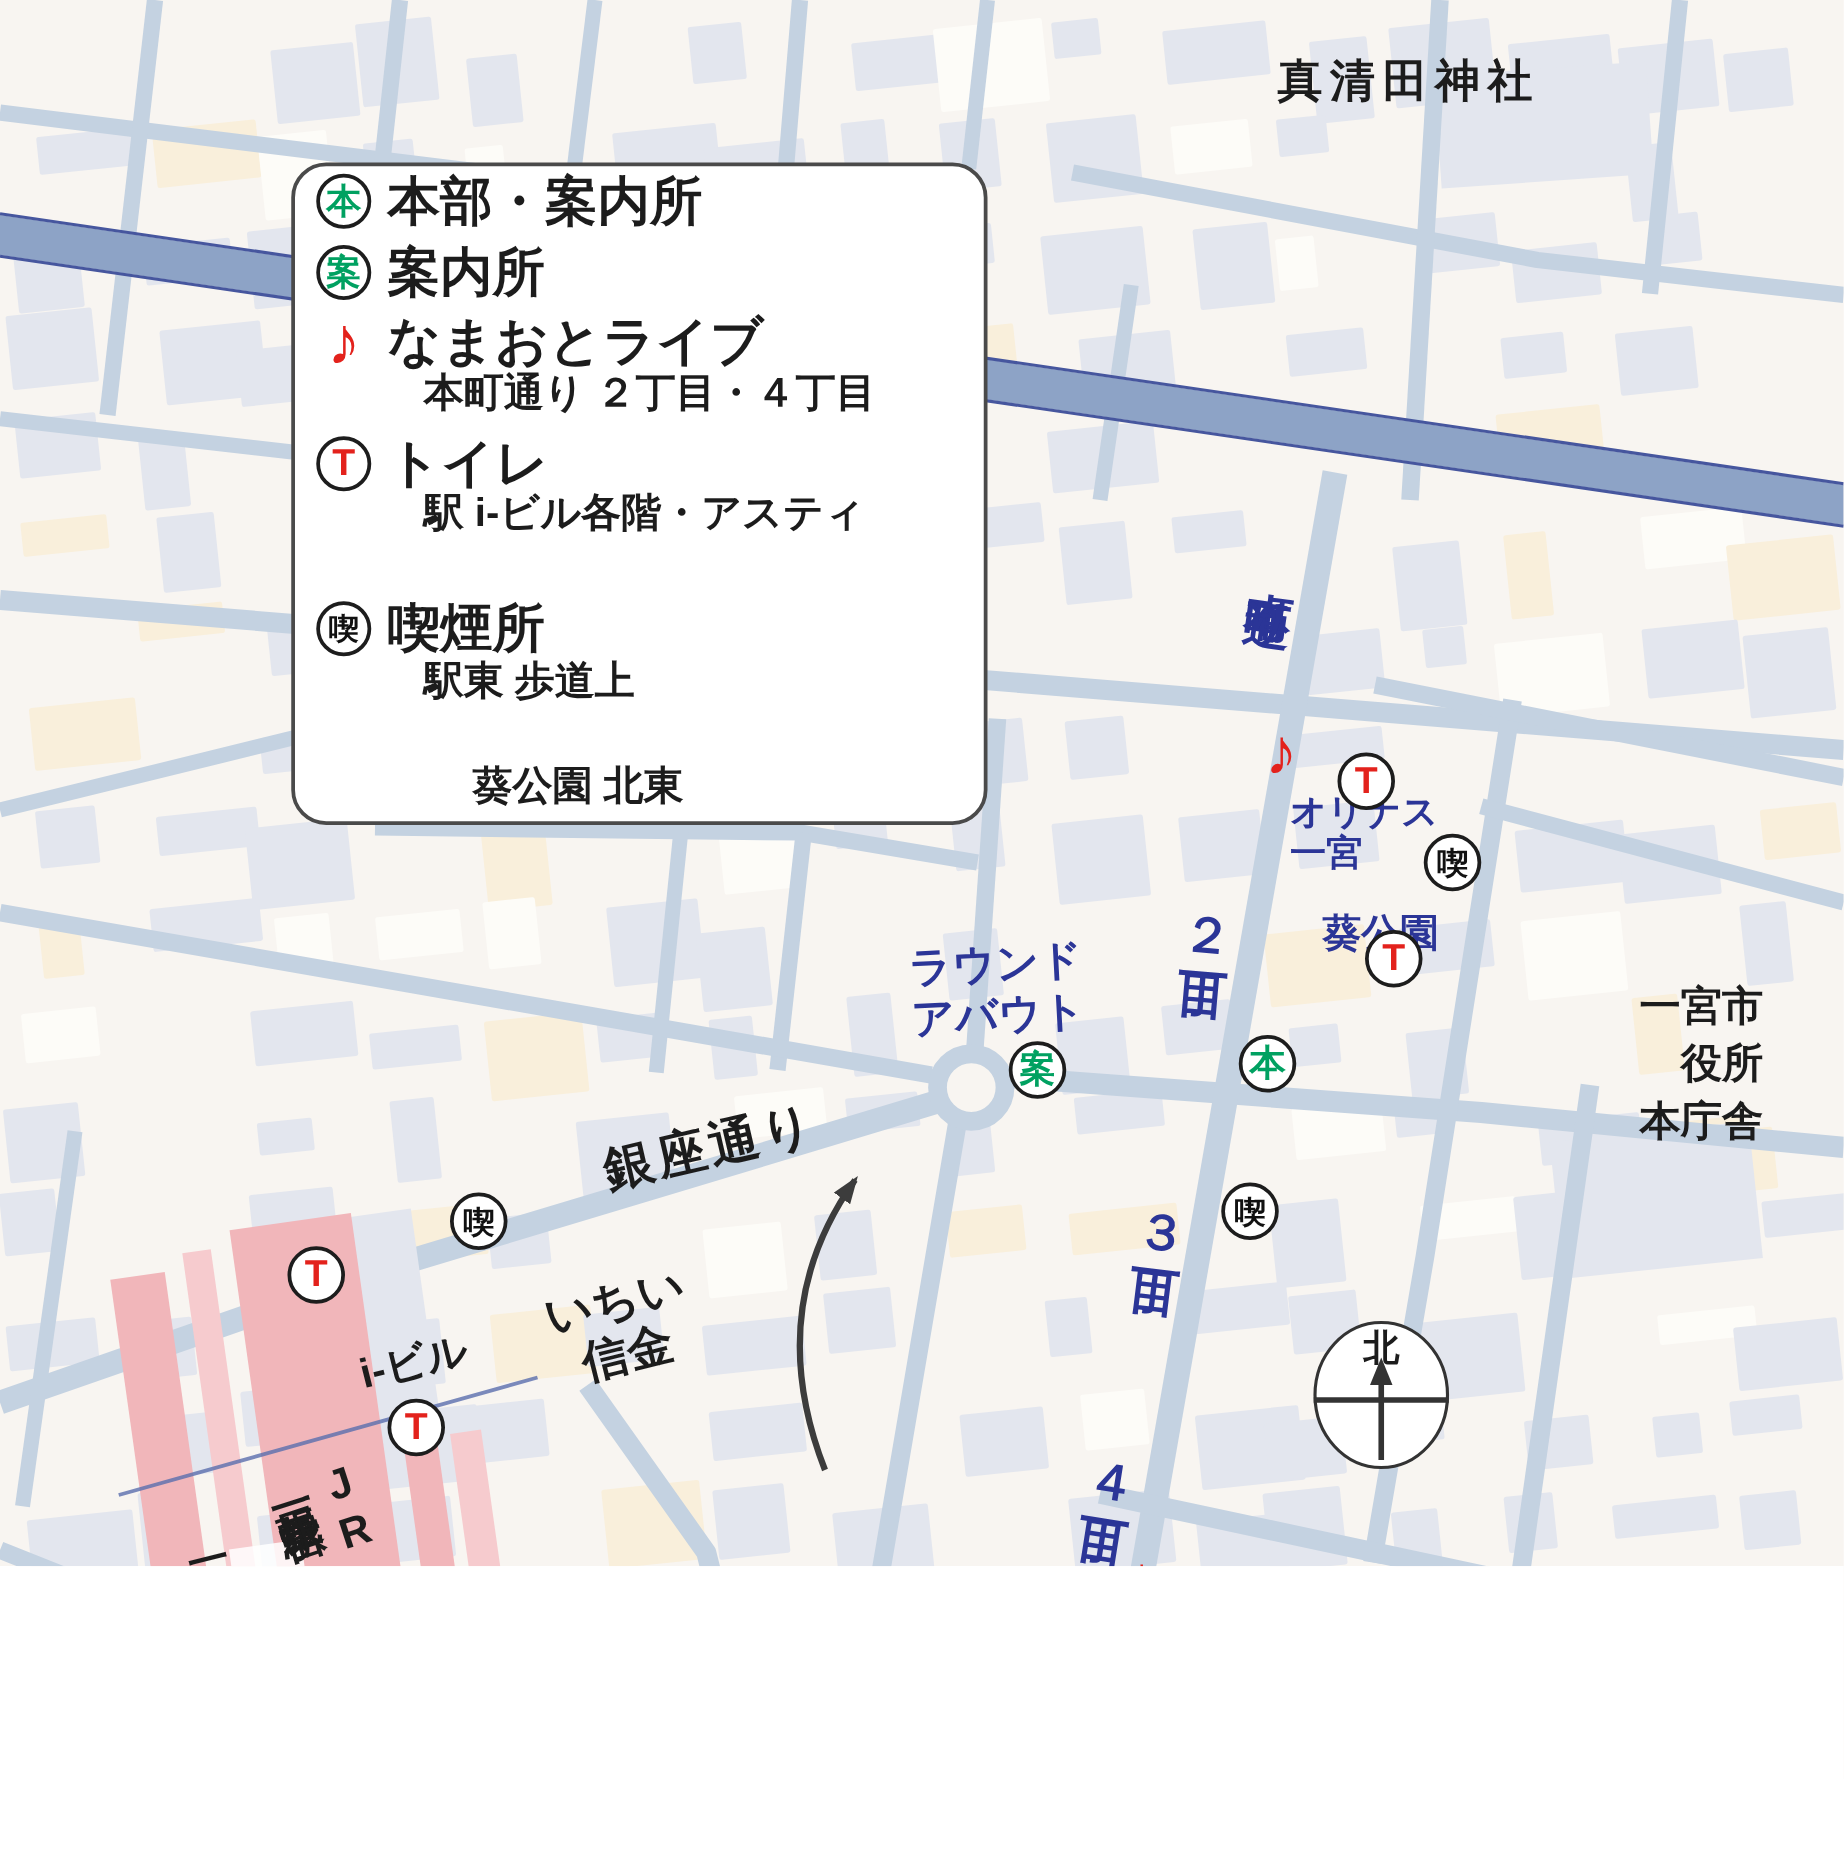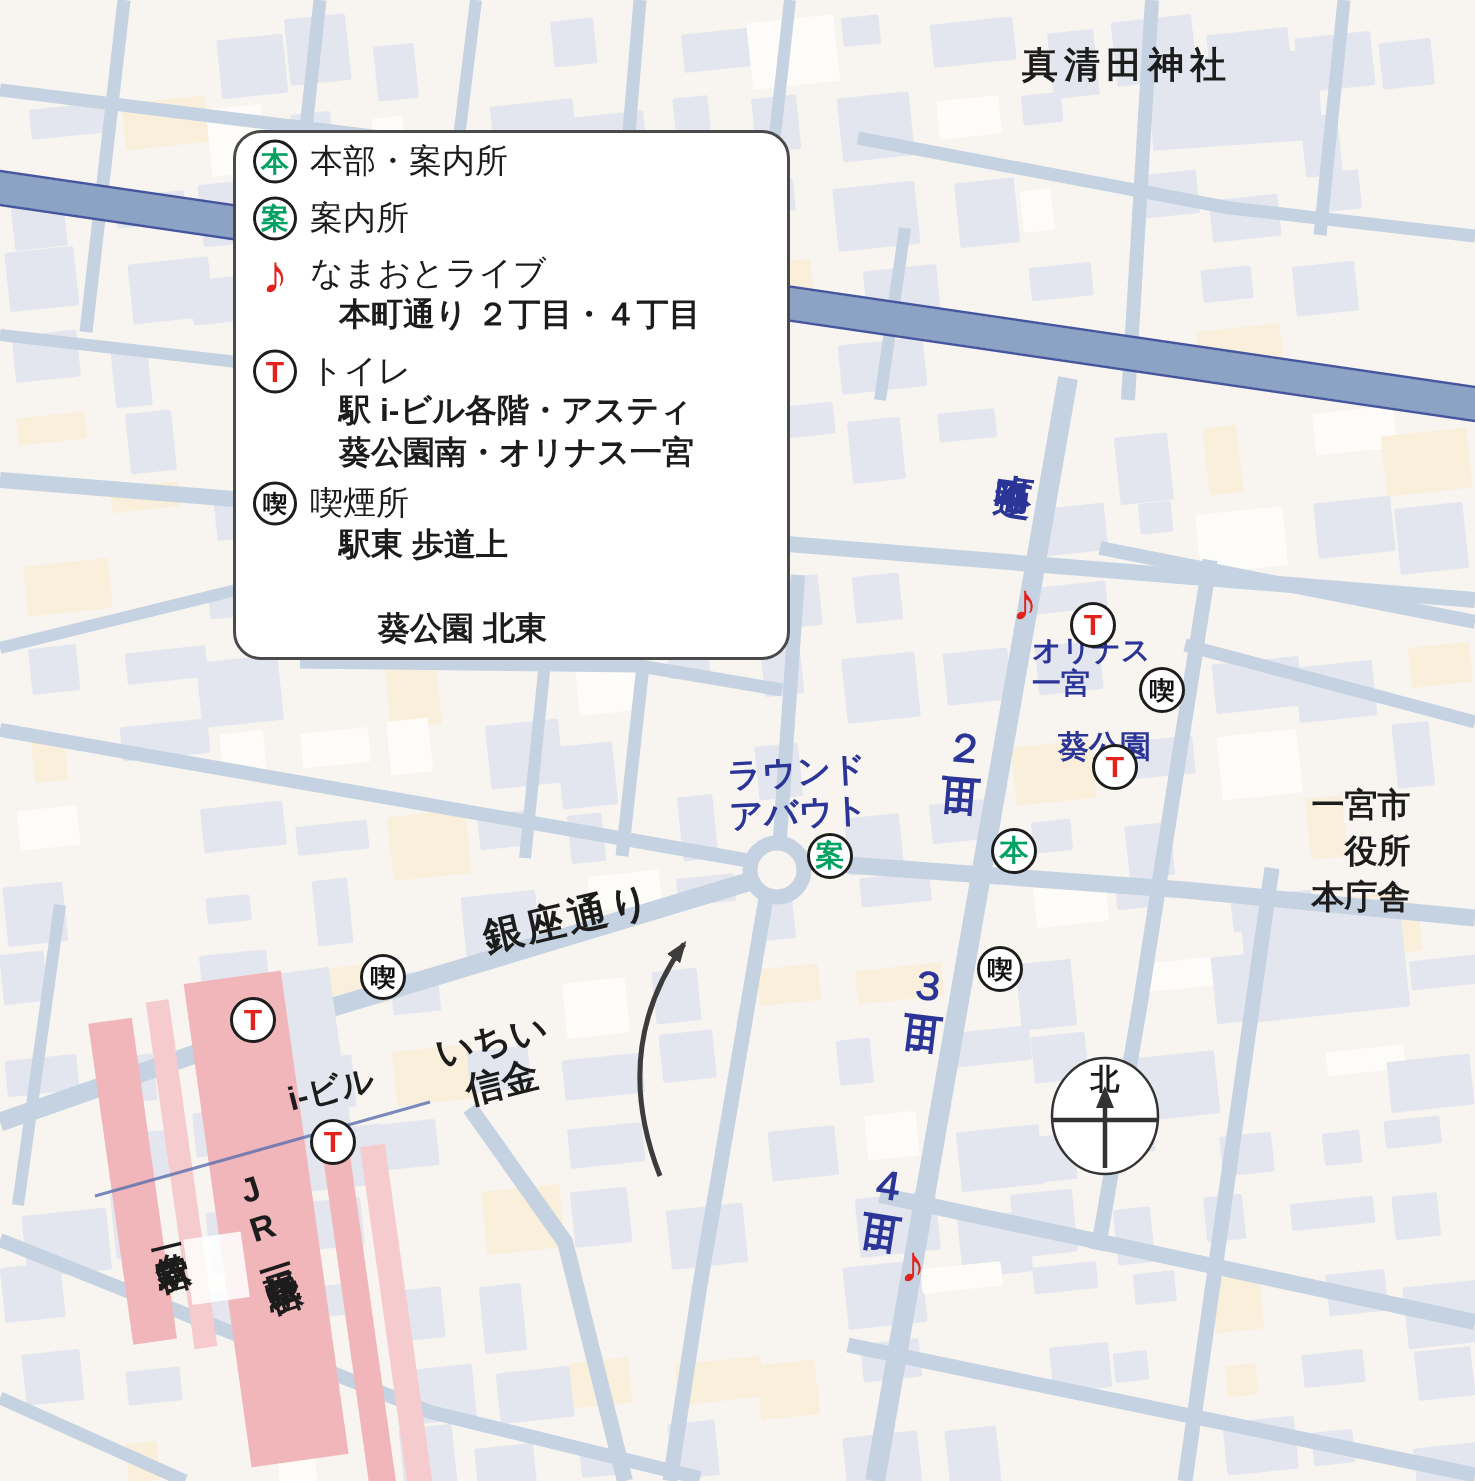--- a/index.html
+++ b/index.html
@@ -1,21 +1,21 @@
 <!DOCTYPE html>
 <html style="--bg: #f8f5f1; --road: #c4d2e1; --road-major: #8da3c6; --road-major-edge: #46569e; --navy: #2b3597; --red: #e3221c; --green: #00a161; --ink: #1c1c1c; --pink: #f1b6ba; --pink-light: #f6cbce; --bldg-gray: #e3e6ee; --bldg-cream: #f9efdb;"><head>
 <meta charset="utf-8">
 <style>
   :root{
     --bg:#f8f5f1; --road:#c4d2e1; --road-major:#8da3c6; --road-major-edge:#46569e;
     --navy:#2b3597; --red:#e3221c; --green:#00a161; --ink:#1c1c1c;
     --pink:#f1b6ba; --pink-light:#f6cbce; --bldg-gray:#e3e6ee; --bldg-cream:#f9efdb;
   }
   html,body{margin:0;padding:0;background:#fff;}
-  #stage{position:relative;width:1475px;height:1481px;background:var(--bg);overflow:hidden;
+  #stage{position:relative;width:1475px;height:1253px;background:var(--bg);overflow:hidden;
          font-family:"Liberation Sans","DejaVu Sans",sans-serif;}
   #basemap{position:absolute;left:0;top:0;}
   .road{stroke:var(--road);fill:none;stroke-linejoin:round;}
   .band{fill:var(--road-major);}
   .band-edge{stroke:var(--road-major-edge);stroke-width:2.5;fill:none;}
   .b-gray{fill:var(--bldg-gray);} .b-cream{fill:var(--bldg-cream);} .b-white{fill:#fdfcf8;}
   .lbl{position:absolute;font-weight:700;color:var(--ink);line-height:1.25;white-space:pre-line;}
   .lbl.navy{color:var(--navy);}
   .lbl.center{transform:translate(-50%,-50%) rotate(var(--r,0deg));}
   .lbl.v{writing-mode:vertical-rl;text-orientation:upright;}
@@ -29,21 +29,21 @@
         transform:translate(-50%,-50%);line-height:1;}
   
   #legend{position:absolute;left:233px;top:130px;width:557px;height:530px;background:#fff;
           border:3px solid #4a4a4a;border-radius:28px;box-sizing:border-box;}
   .lrow{position:absolute;left:17px;display:flex;align-items:center;gap:13px;transform:translateY(-50%);}
   .lic{width:44px;height:44px;border:3px solid #1d1d1d;border-radius:50%;background:#fff;
        display:flex;align-items:center;justify-content:center;font-weight:700;font-size:28px;
        box-sizing:border-box;flex:0 0 auto;}
   .lic.green{color:var(--green);} .lic.red{color:var(--red);font-size:30px;} .lic.black{color:#111;font-size:24px;}
   .lic.music{border:none;background:transparent;color:var(--red);font-size:54px;}
-  .ltext{font-weight:400;font-size:33px;color:var(--ink);white-space:nowrap;}
+  .ltext{font-weight:700;font-size:42px;color:var(--ink);white-space:nowrap;}
   .lsub{position:absolute;left:103px;transform:translateY(-50%);font-weight:700;font-size:32px;
         color:var(--ink);white-space:nowrap;}
 </style>
 </head>
 <body>
 
 <div id="stage">
 
   <svg id="basemap" width="1475" height="1481" viewBox="0 0 1475 1481">
     <defs>
@@ -440,21 +440,20 @@
     <div class="lrow" style="top:140px;">
       <span class="lic music">♪</span>
       <span class="ltext">なまおとライブ</span>
     </div>
     <div class="lsub" style="top:182px;">本町通り ２丁目・４丁目</div>
     <div class="lrow" style="top:238px;">
       <span class="lic red">T</span>
       <span class="ltext">トイレ</span>
     </div>
     <div class="lsub" style="top:278px;">駅 i-ビル各階・アスティ</div>
-    <div class="lsub" style="top:320px;">葵公園南・オリナス一宮</div>
     <div class="lrow" style="top:370px;">
       <span class="lic black">喫</span>
       <span class="ltext">喫煙所</span>
     </div>
     <div class="lsub" style="top:412px;">駅東 歩道上</div>
     <div class="lsub" style="top:496px;margin-left:39px;">葵公園 北東</div>
   </div>
 
 </div>
 

